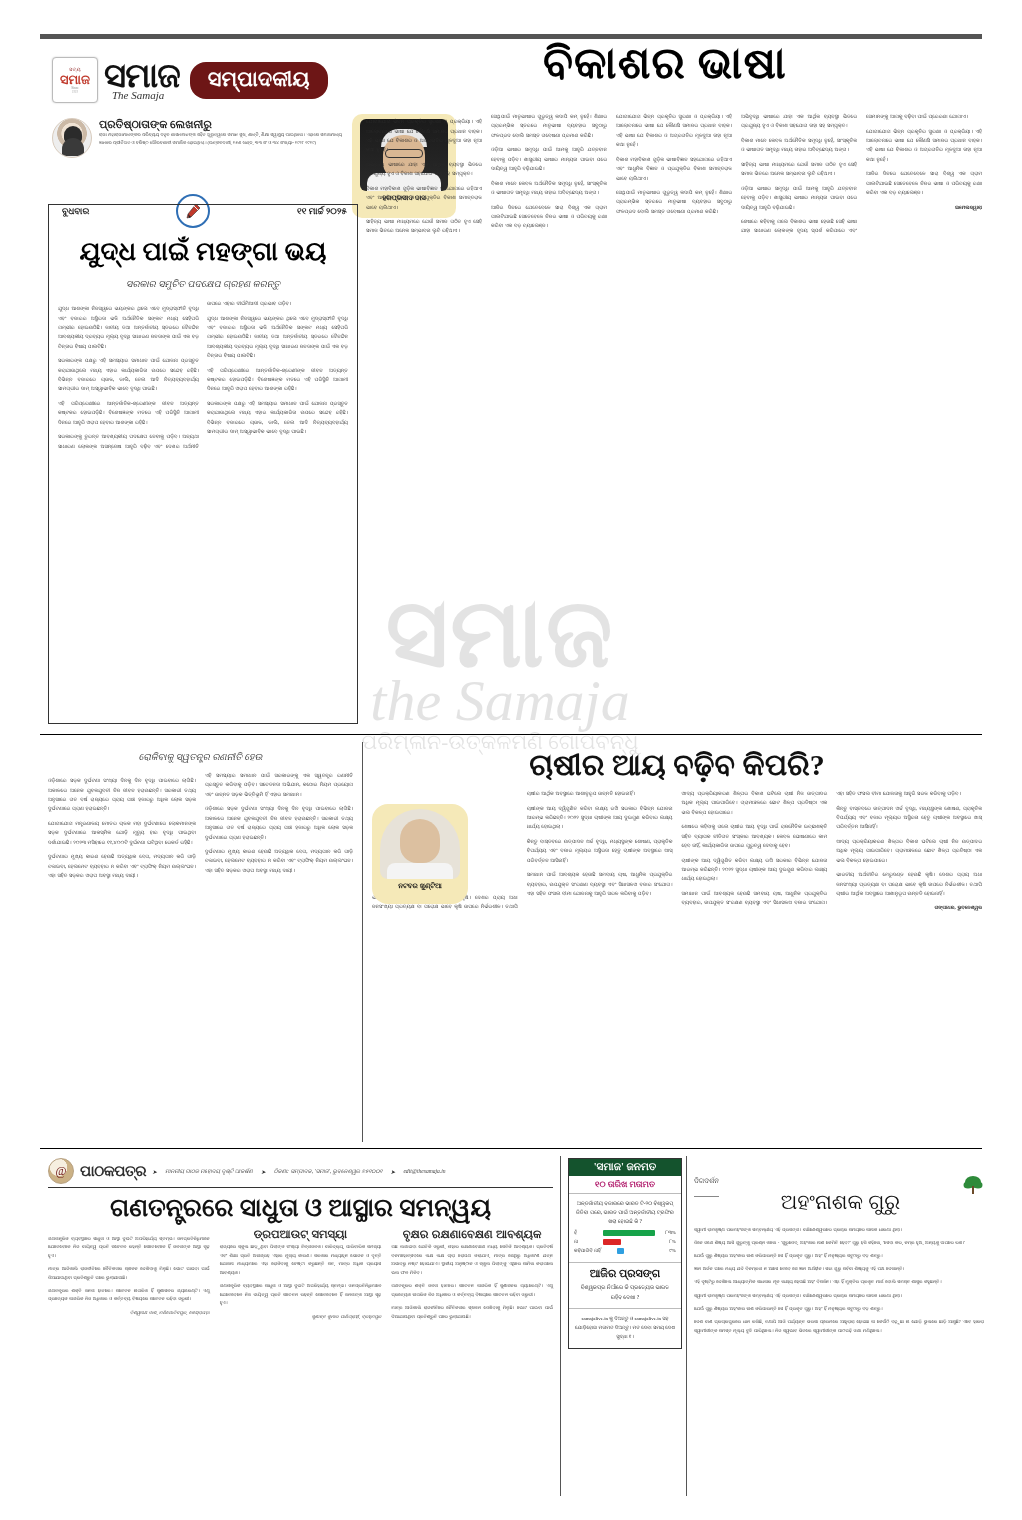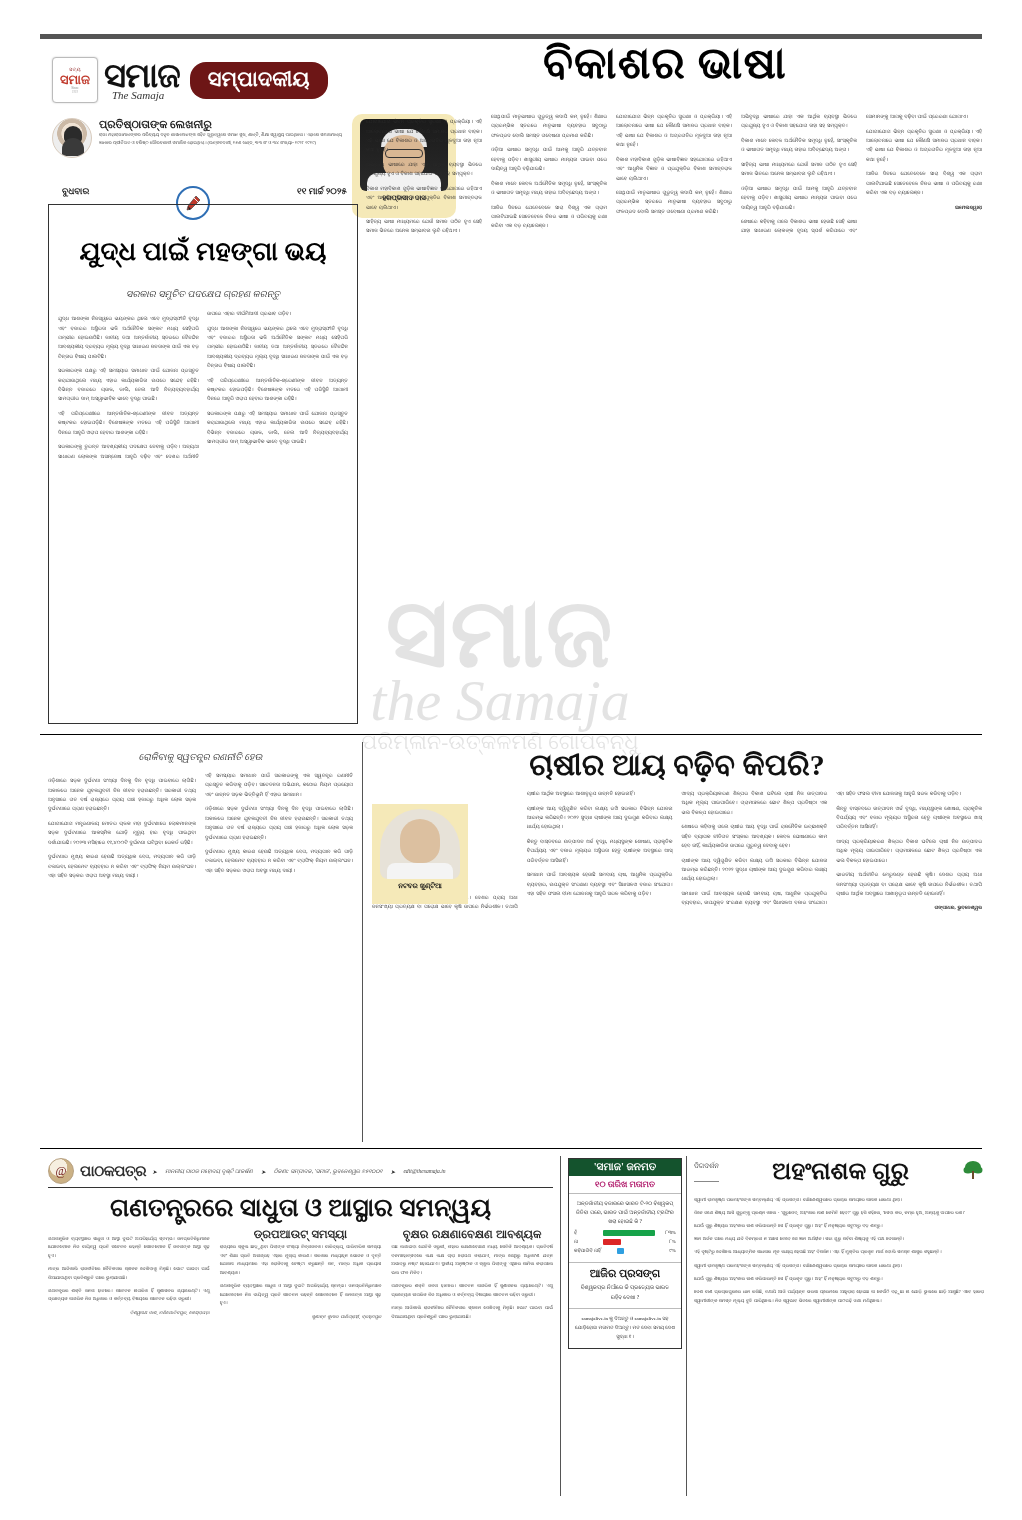--- a/index.html
+++ b/index.html
@@ -91,32 +91,32 @@
     position:absolute; left:50%; bottom:0; transform:translateX(-50%);
     width:74px; height:18px; background:#f2f2f2; border-radius:10px 10px 0 0;
   }
   .author-card .ph .glass {
     position:absolute; left:50%; top:30px; transform:translateX(-50%);
     width:38px; height:9px; border:1px solid #333; border-radius:4px;
   }
   .author-card .nm { font-size:7px; font-weight:bold; color:#222; margin-top:3px; }
 
   
-  .dateline { position:absolute; left:62px; top:186px; width:285px; display:flex; align-items:flex-start; justify-content:space-between; }
+  .dateline { position:absolute; left:62px; top:194px; width:285px; display:flex; align-items:center; justify-content:space-between; }
   .dateline .d { font-size:9px; font-weight:bold; color:#222; }
   .pen-badge {
     width:34px; height:34px; border-radius:50%; border:2px solid #2f6fb5;
     background:#fff; display:flex; align-items:center; justify-content:center;
     font-size:16px; transform:rotate(0deg);
   }
 
   
   .art1-box { position:absolute; left:48px; top:204px; width:310px; height:520px; border:1px solid #333; }
   .art1-head { margin-top:32px; text-align:center; font-size:26px; font-weight:bold; color:#000; }
-  .art1-sub { text-align:center; font-size:9.5px; font-style:italic; color:#333; margin-top:22px; }
+  .art1-sub { text-align:center; font-size:9.5px; font-style:italic; color:#333; margin-top:12px; }
   .art1-cols { margin:9px 9px 0; column-count:2; column-gap:8px; column-rule:0; height:430px; }
 
   
   .topright { position:absolute; left:366px; top:112px; width:616px; height:610px; }
   .tr-cols { column-count:5; column-gap:9px; height:610px; }
   .credit { font-size:5px; font-weight:bold; text-align:right; color:#222; }
 
   
   .watermark {
     position:absolute; left:240px; top:560px; width:520px; height:230px;
@@ -134,21 +134,21 @@
   .art2 { position:absolute; left:48px; top:748px; width:305px; }
   .art2-head { text-align:center; font-size:24px; font-weight:bold; }
   .art2-sub { text-align:center; font-size:9.5px; font-style:italic; color:#333; margin-top:4px; }
   .art2-cols { margin-top:8px; column-count:2; column-gap:9px; height:370px; }
 
   .art3 { position:absolute; left:372px; top:748px; width:610px; }
   .art3-head { text-align:center; font-size:30px; font-weight:bold; }
   .art3-cols { margin-top:6px; column-count:4; column-gap:9px; height:375px; }
   .art3-photo {
     position:absolute; left:0px; top:56px; width:96px; height:100px;
-    background:#f5e9b8; border-radius:0; padding:5px 4px 2px;
+    background:#f5e9b8; border-radius:16px; padding:5px 4px 2px;
     display:flex; flex-direction:column; align-items:center; z-index:4;
   }
   .art3-photo .ph { width:80px; height:70px; border-radius:40px 40px 8px 8px; background:#e7e2d8; position:relative; overflow:hidden;}
   .art3-photo .ph .face { position:absolute; left:50%; top:10px; transform:translateX(-50%); width:40px;height:44px; background:#dcc0a0; border-radius:20px 20px 17px 17px;}
   .art3-photo .ph .shirt { position:absolute; left:50%; bottom:0; transform:translateX(-50%); width:66px;height:16px; background:#f4f4f4; border-radius:8px 8px 0 0;}
   .art3-photo .nm { font-size:7px; font-weight:bold; margin-top:3px; }
 
   
   .bot-divider { position:absolute; left:40px; top:1148px; width:942px; border-top:1px solid #000; }
   .bot-vrule1 { position:absolute; left:560px; top:1156px; height:340px; border-left:1px solid #555; }
@@ -183,21 +183,21 @@
   .poll-pct { font-size:5px; color:#222; margin-left:auto; }
   .poll-div { border-top:1px solid #bbb; }
   .poll-today { text-align:center; font-size:11px; font-weight:bold; padding:4px 0 3px; }
   .poll-tq { font-size:5.6px; line-height:9.5px; text-align:center; padding:0 6px 6px; color:#222; }
   .poll-note { font-size:5px; line-height:9px; text-align:center; padding:5px 5px 7px; color:#222; border-top:1px solid #bbb; }
 
   
   .guru { position:absolute; left:694px; top:1158px; width:290px; }
   .guru-top { display:flex; align-items:center; justify-content:space-between; }
   .guru-kicker { font-size:7px; color:#444; border-bottom:1px solid #888; padding-bottom:11px; }
-  .guru-title { font-size:24px; font-weight:bold; }
+  .guru-title { font-size:21px; font-weight:normal;margin-top:32px; }
   .tree-icon { font-size:20px; color:#2e8b3a; line-height:20px; }
   .guru-body { margin-top:6px; column-count:1; }
 </style>
 </head>
 <body>
 
 <div class="page">
 
   <div class="top-bar"></div>
 

